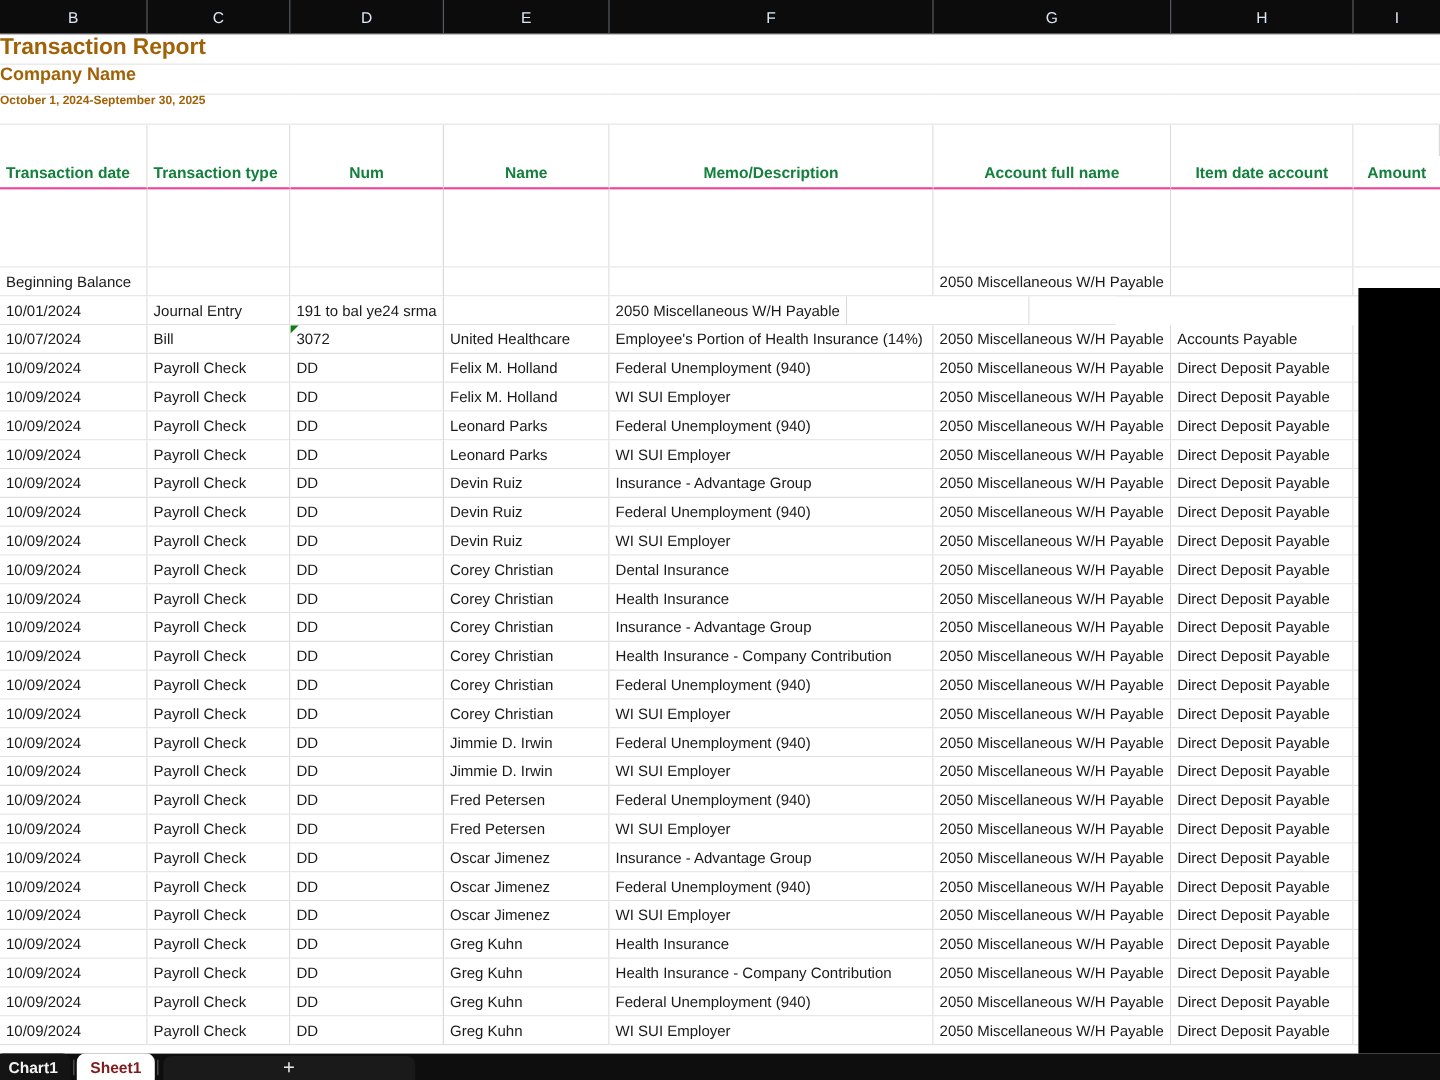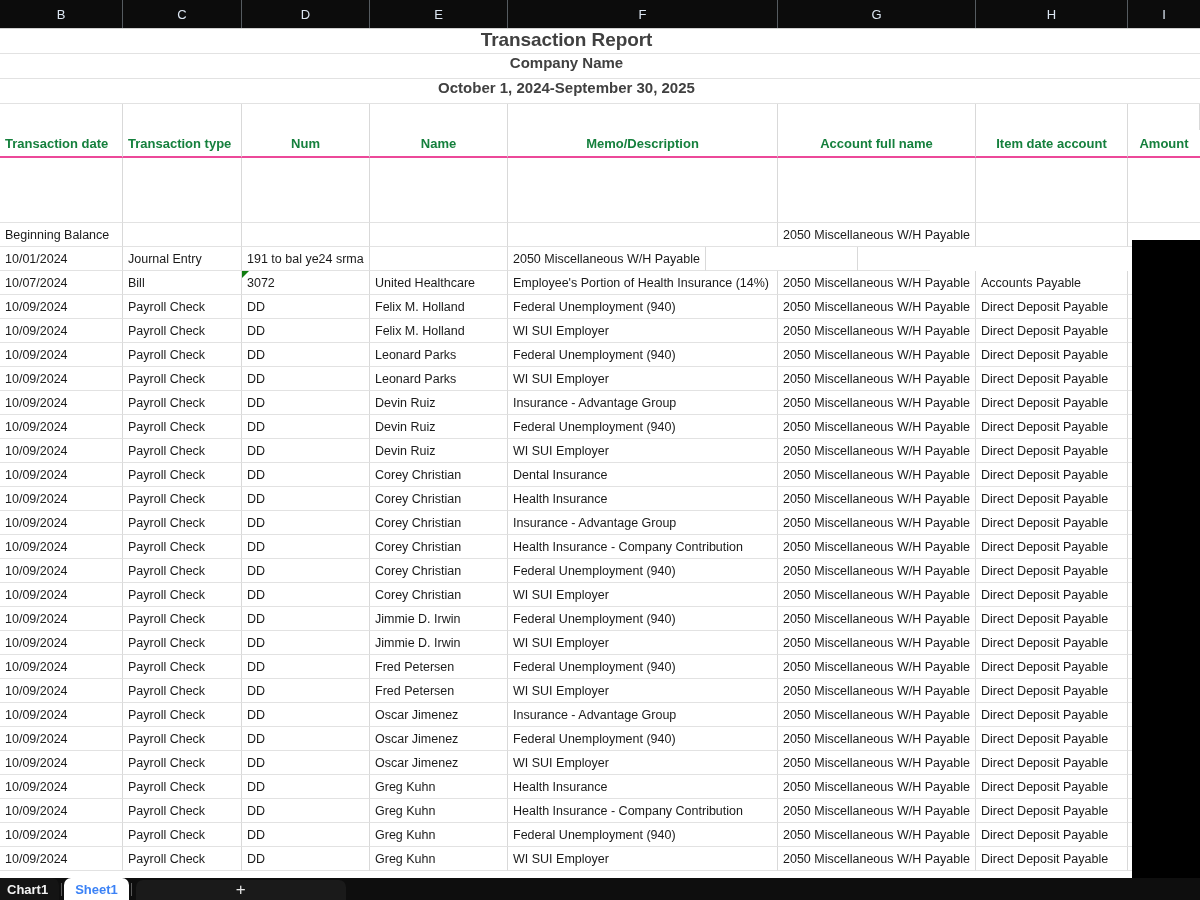--- a/index.html
+++ b/index.html
@@ -69,27 +69,26 @@
     position: relative;
     background: #ffffff;
   }
   .cell.noright { border-right: none; }
 
   
   .row.title { height: 25px; }
   .row.title .cell { border-right: none; }
   .title-text {
     width: 100%;
-    text-align: center;
     font-weight: bold;
-    color: #404040;
+    color: #a16207;
   }
   .t-main   { font-size: 19px; letter-spacing: -0.1px; }
   .t-sub    { font-size: 15px; }
-  .t-period { font-size: 15px; }
+  .t-period { font-size: 10px; }
 
   .row.spacer-thin { height: 26px; }
   .row.spacer-thin .cell { border-right: 1px solid #d9d9d9; border-bottom: none; }
 
   
   .row.hdr { height: 28px; }
   .row.hdr .cell {
     font-weight: bold;
     font-size: 13px;
     justify-content: center;
@@ -154,21 +153,21 @@
     border-top-left-radius: 7px;
     border-top-right-radius: 7px;
   }
   .tab.inactive {
     background: #141414;
     color: #f2f2f2;
     margin-left: -4px;
   }
   .tab.active {
     background: #ffffff;
-    color: #3b82f6;
+    color: #7f1d1d;
     font-weight: bold;
   }
   .tab-sep {
     width: 1px;
     height: 13px;
     background: #5a5a5a;
     margin: 0 2px 4px 2px;
   }
   .addsheet {
     width: 210px;

